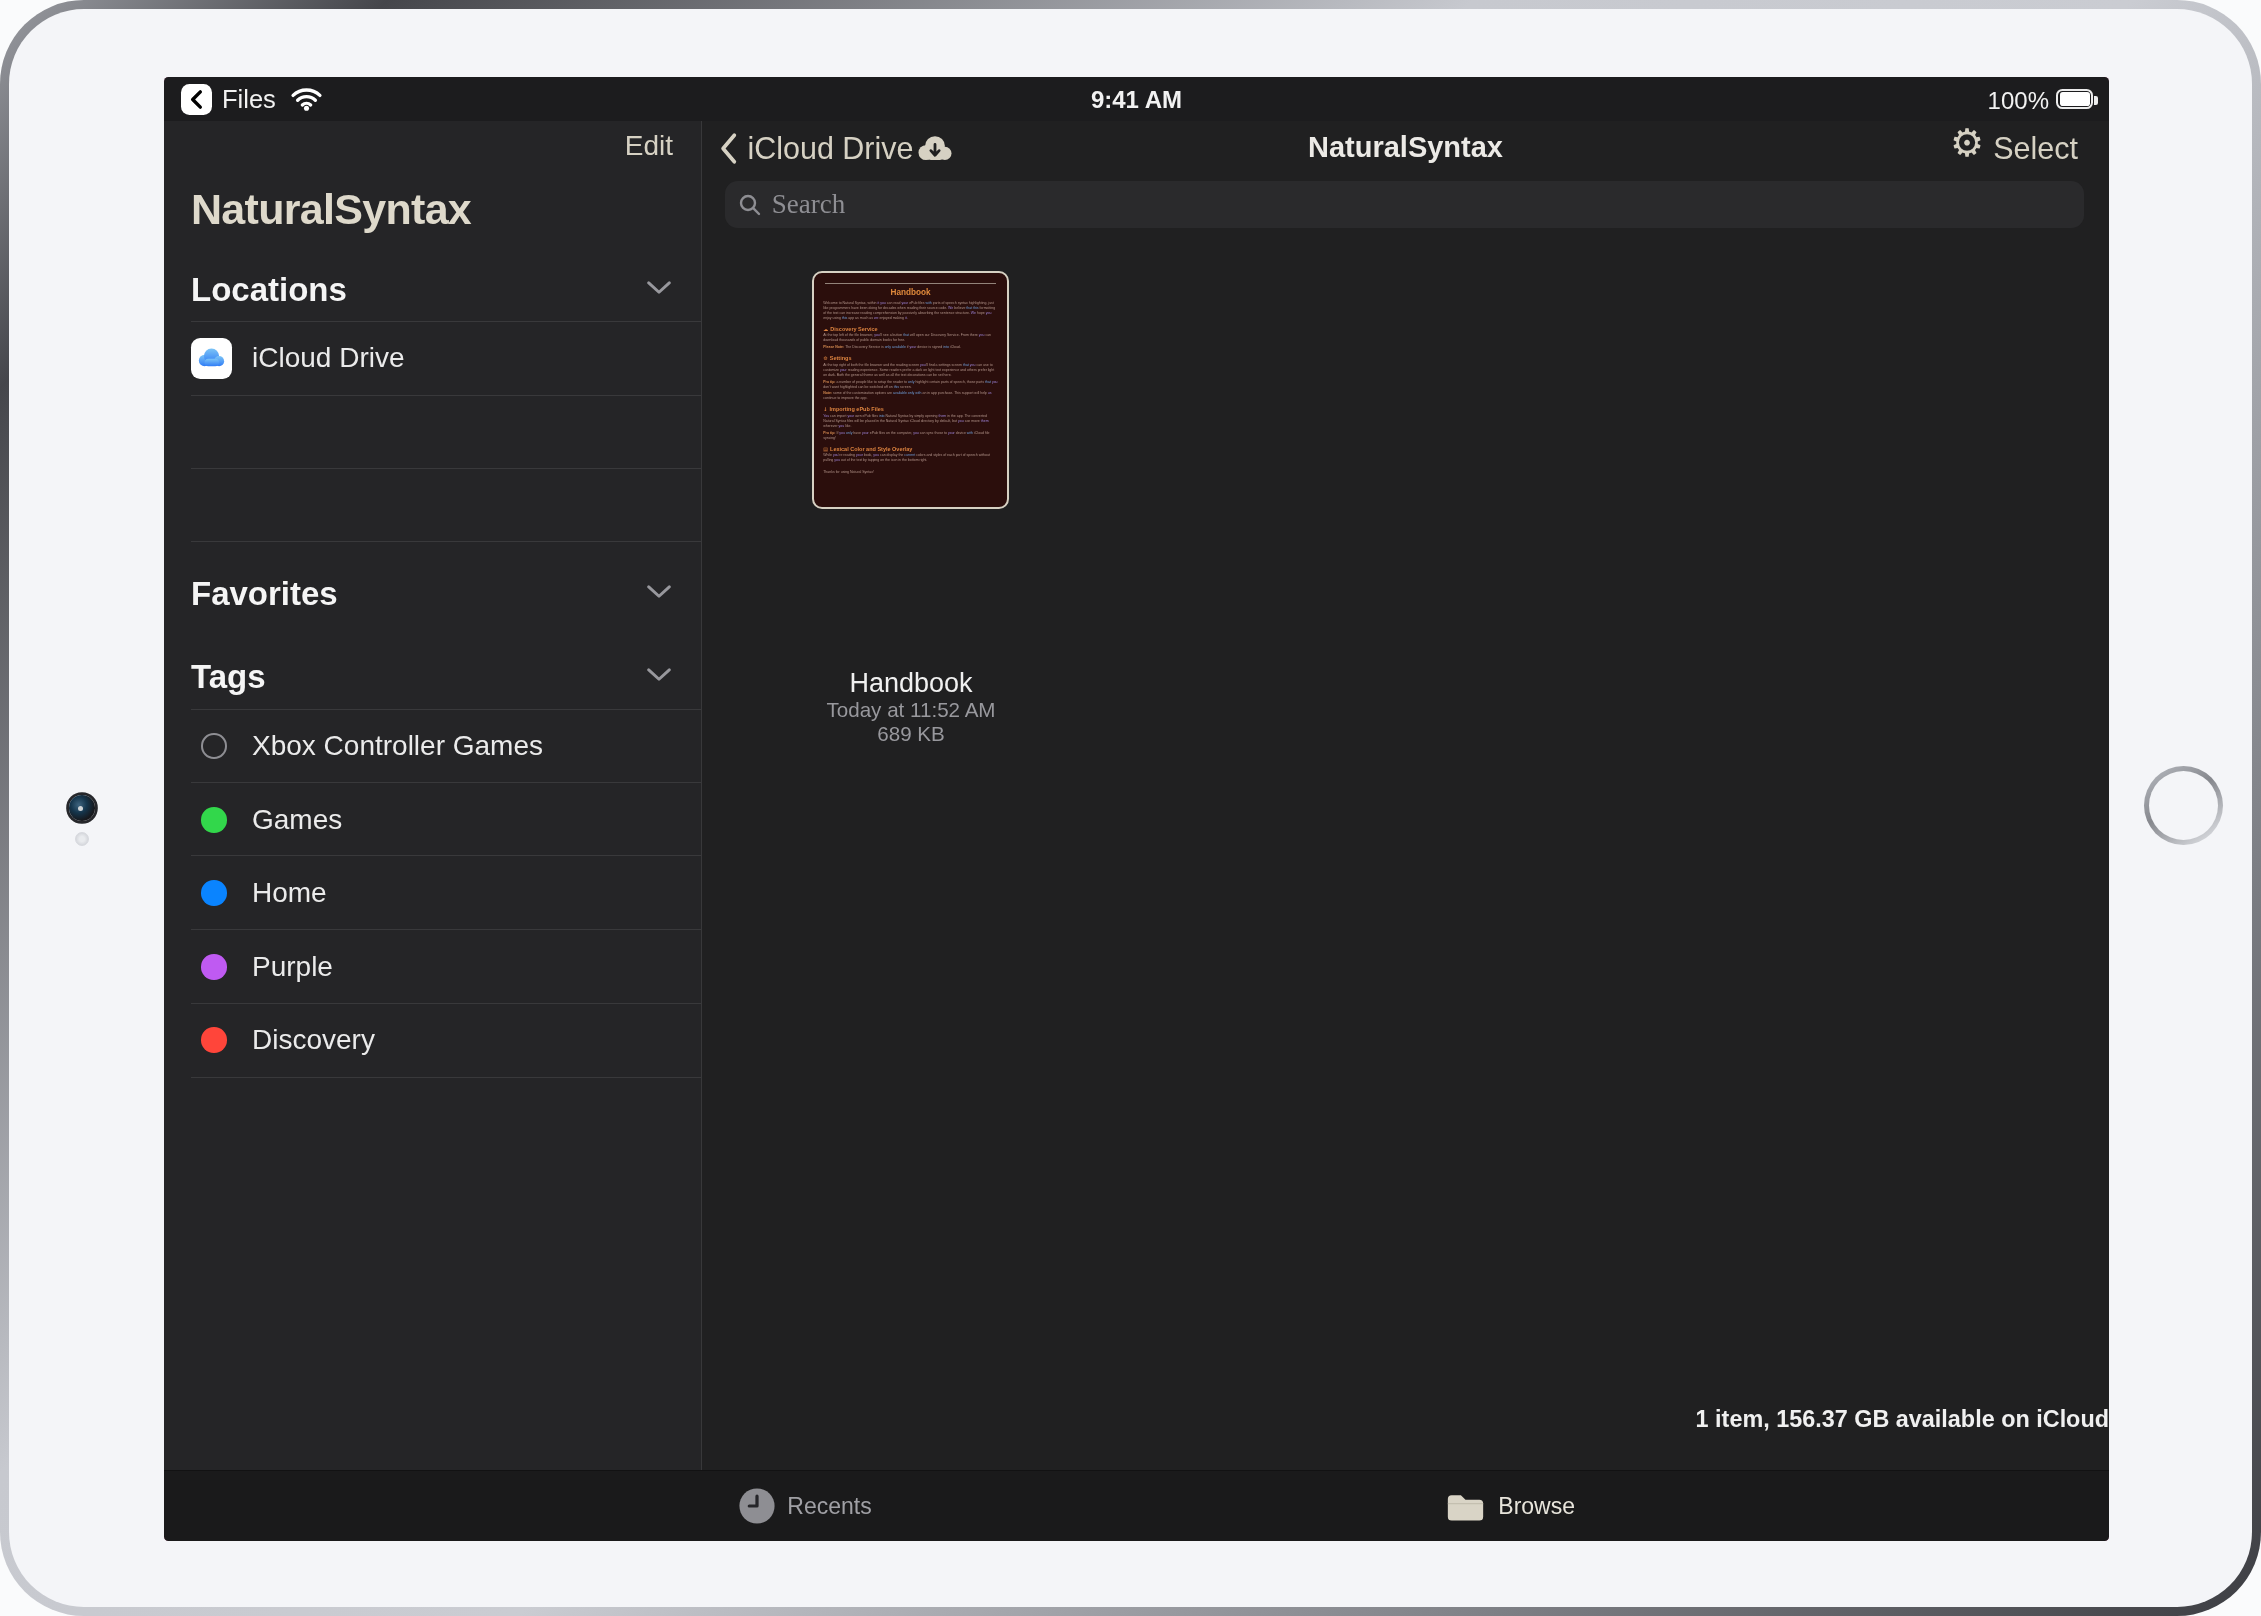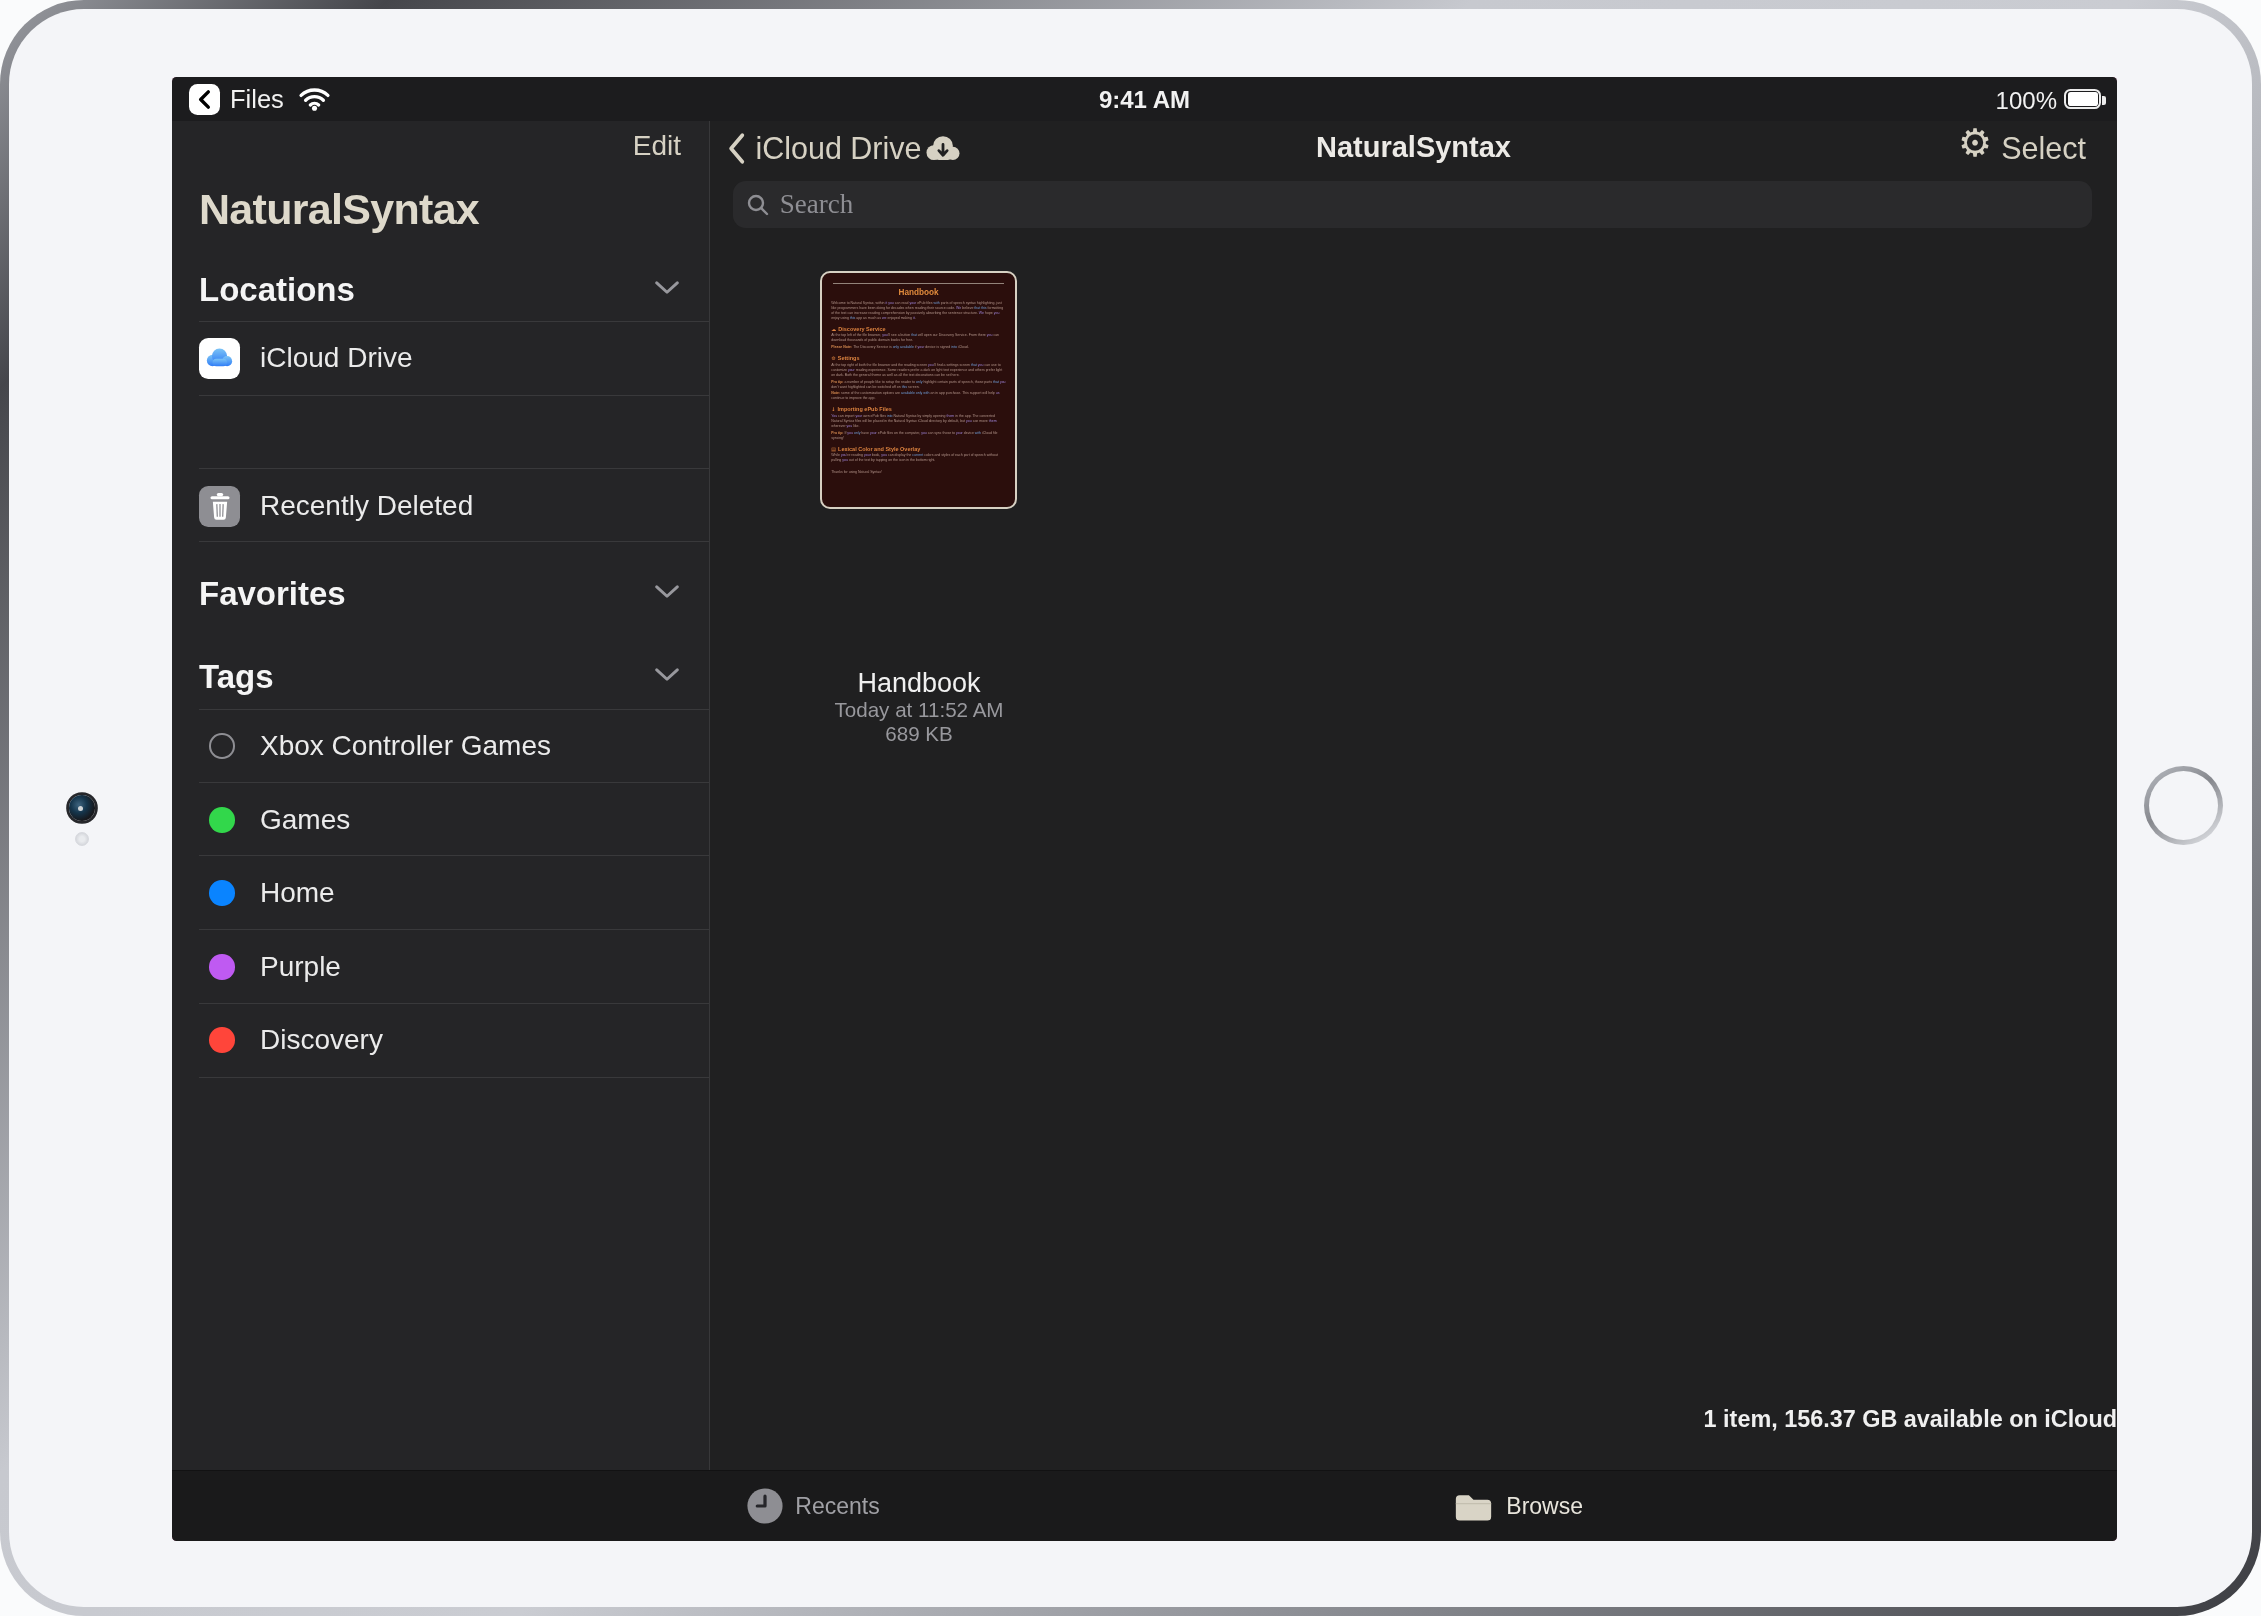--- a/index.html
+++ b/index.html
@@ -14,21 +14,21 @@
     background:radial-gradient(circle at 38% 38%, #3f647f 0%, #15354c 35%, #17181c 70%, #2b2d31 100%);
     box-shadow:0 0 0 2.8px #26272b; }
   .camera-glint { position:absolute; left:9.2px; top:10.6px; width:5px; height:5px; border-radius:50%; background:#cfd3d6; }
   .sensor-dot { position:absolute; left:75px; top:832px; width:14px; height:14px; border-radius:50%;
     border:1.4px solid #d7d9de; background:radial-gradient(circle,#e9ebee 30%,#d7d9de 70%); }
   .home-button { position:absolute; left:2144px; top:766px; width:79px; height:79px; border-radius:50%;
     background:linear-gradient(145deg,#b9bcc2,#86888e 45%,#e9ebef); }
   .home-button::after { content:""; position:absolute; inset:5px; border-radius:50%; background:#f4f5f8; }
 
   
-  .screen { position:absolute; left:172px; top:77px; width:1945px; height:1464px;
+  .screen { position:absolute; left:164px; top:77px; width:1945px; height:1464px;
     background:#f9a8d4; border-radius:4.3px; overflow:hidden; color:#ededed; }
 
   
   .statusbar { position:absolute; left:0; top:0; width:100%; height:44px; background:#1c1c1e; }
   .back-to-app { position:absolute; left:17px; top:5.7px; height:34px; display:flex; align-items:center; gap:10px; }
   .back-chip { width:31px; height:31px; background:#ffffff; border-radius:8.5px; display:flex; align-items:center; justify-content:center; }
   .back-app-label { font-size:25.5px; color:#f2f2f2; }
   .wifi { margin-left:4.3px; }
   .sb-time { position:absolute; left:0; right:0; top:9.2px; text-align:center; font-size:24px; font-weight:600; color:#f2f2f2; }
   .sb-batt-text { position:absolute; right:60px; top:10px; font-size:24px; color:#f2f2f2; }
@@ -157,35 +157,20 @@
                 <rect x="15" y="20" width="23" height="12" rx="6"></rect>
               </g>
           </svg>
         </span>
         <span class="srow-label">iCloud Drive</span>
       </div>
       <div class="sdiv" style="top:274px;"></div>
 
       <div class="sdiv" style="top:347px;"></div>
 
-      <div class="srow" style="top:349px;">
-        <span class="loc-icon gray">
-          <svg width="24" height="27" viewBox="0 0 30 34">
-            <rect x="11" y="0" width="8" height="4" rx="2" fill="#fff"></rect>
-            <rect x="3" y="4" width="24" height="4" rx="2" fill="#fff"></rect>
-            <path d="M6 11 h18 l-1.6 20 a3 3 0 0 1 -3 2.8 H10.6 a3 3 0 0 1 -3-2.8 z" fill="#fff"></path>
-            <g stroke="#8e8e93" stroke-width="1.6">
-                <line x1="11" y1="14" x2="11.6" y2="30"></line>
-                <line x1="15" y1="14" x2="15" y2="30"></line>
-                <line x1="19" y1="14" x2="18.4" y2="30"></line>
-              </g>
-          </svg>
-        </span>
-        <span class="srow-label">Recently Deleted</span>
-      </div>
       <div class="sdiv" style="top:420px;"></div>
 
       <div class="sec-head" style="top:454px;">Favorites</div>
       <span class="sec-chev" style="top:464px;">
         <svg width="24" height="14" viewBox="0 0 28 16">
             <polyline points="2,2 14,13 26,2" fill="none" stroke="#98989d" stroke-width="3.4" stroke-linecap="round" stroke-linejoin="round"></polyline>
           </svg>
       </span>
 
       <div class="sec-head" style="top:537px;">Tags</div>

